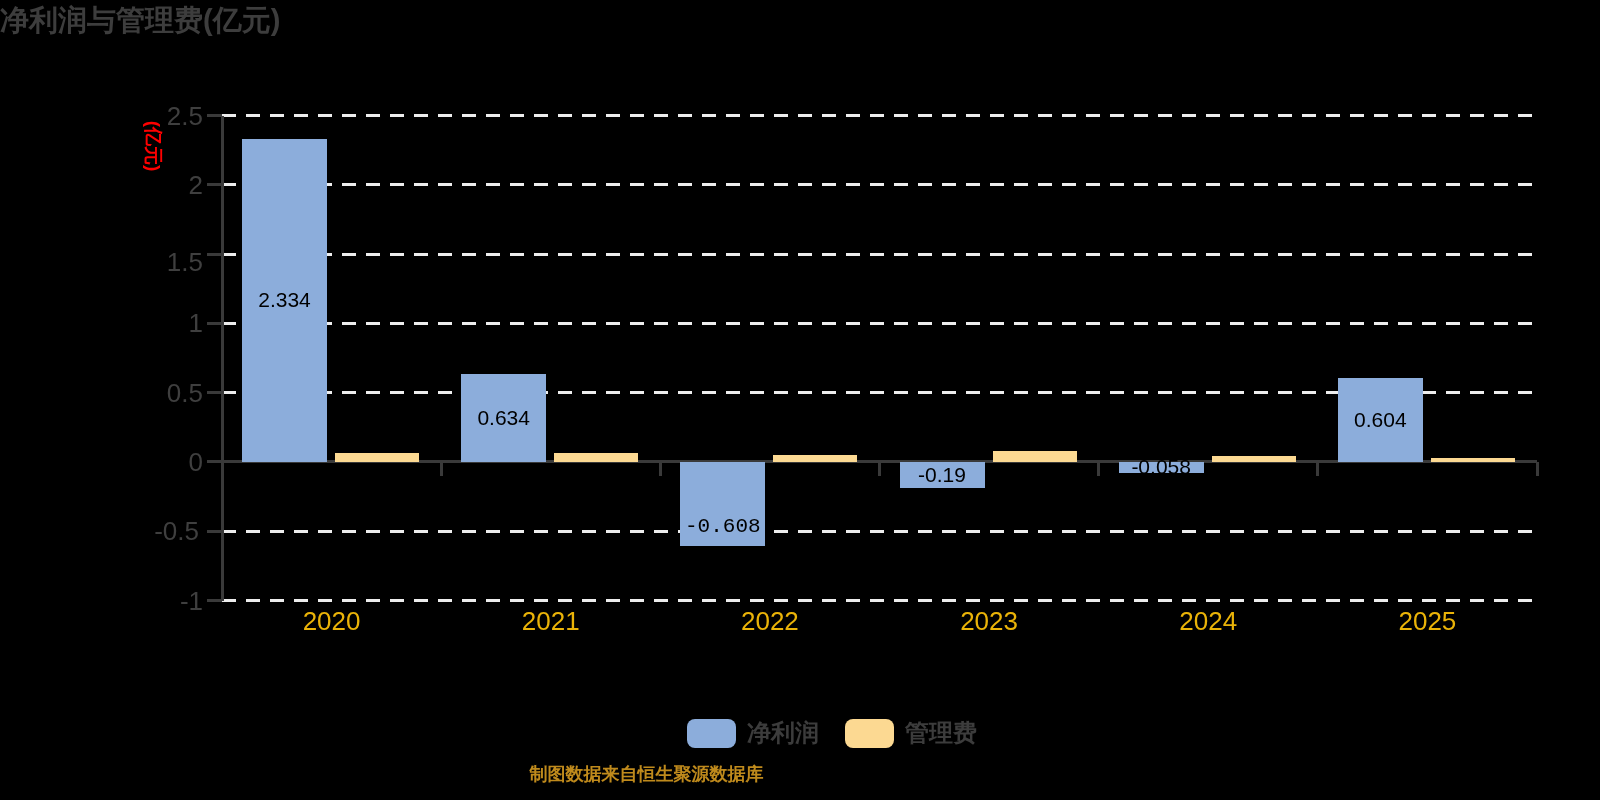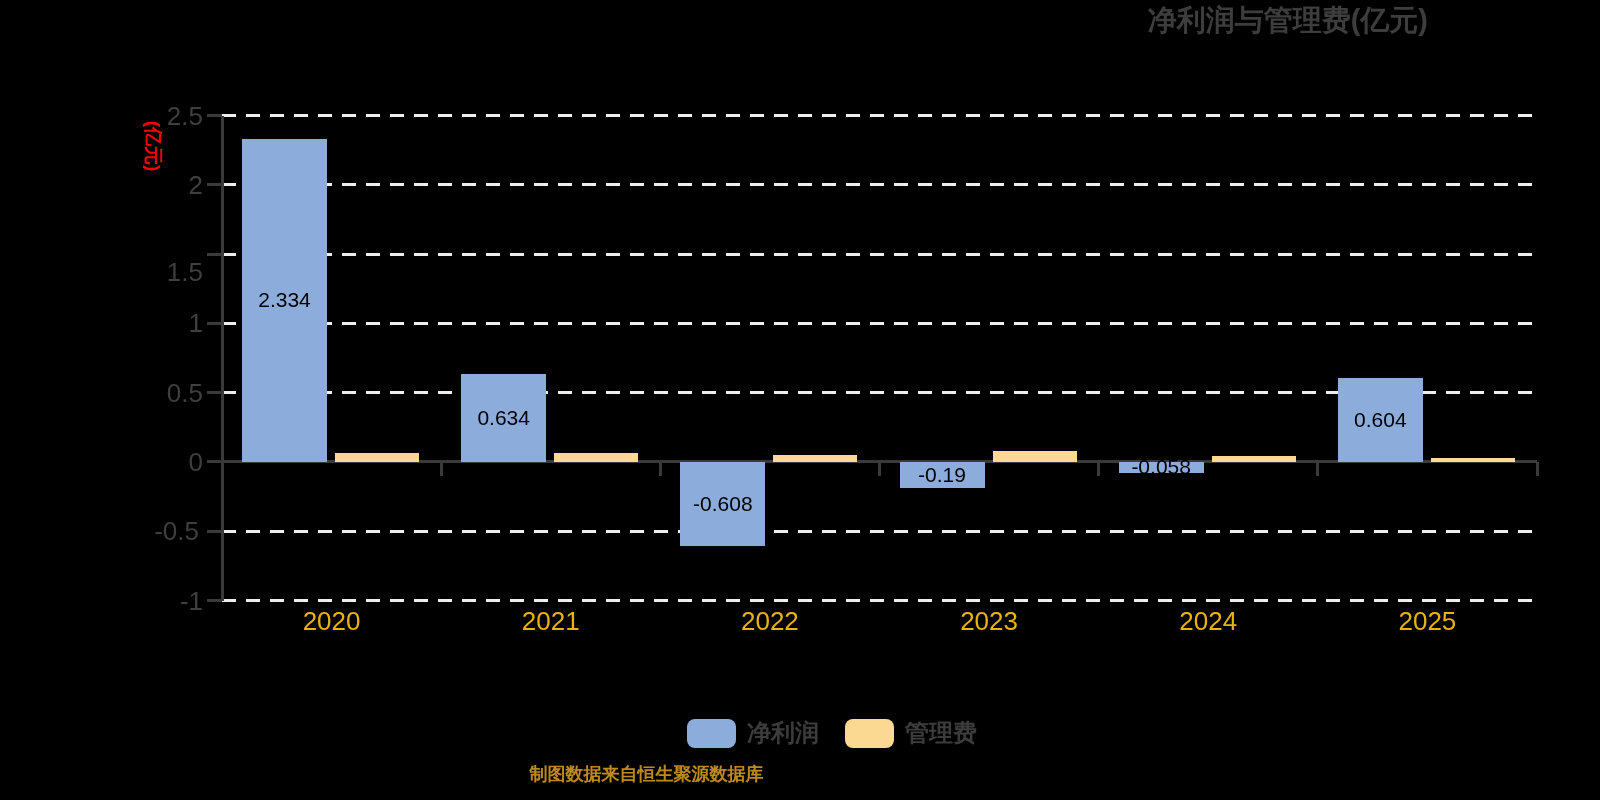--- a/index.html
+++ b/index.html
@@ -10,21 +10,21 @@
     font-family: "Liberation Sans", "DejaVu Sans", sans-serif;
   }
   #chart {
     position: relative;
     width: 1600px; height: 800px;
     background: #000000;
   }
   .title {
     position: absolute;
     top: 2px; left: 0; width: 1428px;
-    text-align: right;
+    text-align: left;
     font-size: 29px; font-weight: bold;
     color: #3d3d3d;
     line-height: 36px;
   }
   .ylabel-wrap {
     position: absolute;
     left: 153px; top: 146px;
     width: 0; height: 0;
   }
   .ylabel-wrap span {
@@ -102,21 +102,21 @@
       <div class="gridline" style="left: 222px; top: 391.143px; width: 1315px;"></div>
       <div class="gridline" style="left: 222px; top: 529.714px; width: 1315px;"></div>
       <div class="gridline" style="left: 222px; top: 599px; width: 1315px;"></div>
       <div class="axis-line" style="left: 220.5px; top: 115.5px; width: 3px; height: 485px;"></div>
       <div class="axis-line" style="left: 220.5px; top: 460.429px; width: 1316.5px; height: 3px;"></div>
       <div class="tick" style="left: 207px; top: 114px; width: 15px; height: 3px;"></div>
       <div class="ytick-label" style="left: 128px; top: 99.5px;">2.5</div>
       <div class="tick" style="left: 207px; top: 183.286px; width: 15px; height: 3px;"></div>
       <div class="ytick-label" style="left: 128px; top: 168.786px;">2</div>
       <div class="tick" style="left: 207px; top: 252.571px; width: 15px; height: 3px;"></div>
-      <div class="ytick-label" style="left: 128px; top: 256px;">1.5</div>
+      <div class="ytick-label" style="left: 128px; top: 246px;">1.5</div>
       <div class="tick" style="left: 207px; top: 321.857px; width: 15px; height: 3px;"></div>
       <div class="ytick-label" style="left: 128px; top: 307.357px;">1</div>
       <div class="tick" style="left: 207px; top: 391.143px; width: 15px; height: 3px;"></div>
       <div class="ytick-label" style="left: 128px; top: 376.643px;">0.5</div>
       <div class="tick" style="left: 207px; top: 460.429px; width: 15px; height: 3px;"></div>
       <div class="ytick-label" style="left: 128px; top: 445.929px;">0</div>
       <div class="tick" style="left: 207px; top: 529.714px; width: 15px; height: 3px;"></div>
       <div class="ytick-label" style="left: 124px; top: 515.214px;">-0.5</div>
       <div class="tick" style="left: 207px; top: 599px; width: 15px; height: 3px;"></div>
       <div class="ytick-label" style="left: 128px; top: 584.5px;">-1</div>
@@ -130,21 +130,21 @@
       <div class="xtick-label" style="left: 441.167px; top: 605px; width: 219.167px;">2021</div>
       <div class="xtick-label" style="left: 660.333px; top: 605px; width: 219.167px;">2022</div>
       <div class="xtick-label" style="left: 879.5px; top: 605px; width: 219.167px;">2023</div>
       <div class="xtick-label" style="left: 1098.67px; top: 605px; width: 219.167px;">2024</div>
       <div class="xtick-label" style="left: 1317.83px; top: 605px; width: 219.167px;">2025</div>
       <div class="bar" style="left: 242px; top: 138.503px; width: 85px; height: 323.426px; background: rgb(140, 173, 219);"></div>
       <div class="bar-label" style="left: 232px; top: 284.216px; width: 105px;">2.334</div>
       <div class="bar" style="left: 461.167px; top: 374.074px; width: 85px; height: 87.8543px; background: rgb(140, 173, 219);"></div>
       <div class="bar-label" style="left: 451.167px; top: 402.001px; width: 105px;">0.634</div>
       <div class="bar" style="left: 680.333px; top: 461.929px; width: 85px; height: 84.2514px; background: rgb(140, 173, 219);"></div>
-      <div class="bar-label" style="left: 670.333px; top: 488px; width: 105px;">-0.608</div>
+      <div class="bar-label" style="left: 670.333px; top: 511px; width: 105px; font-family: Liberation Mono, monospace;">-0.608</div>
       <div class="bar" style="left: 899.5px; top: 461.929px; width: 85px; height: 26.3286px; background: rgb(140, 173, 219);"></div>
       <div class="bar-label" style="left: 889.5px; top: 459.093px; width: 105px;">-0.19</div>
       <div class="bar" style="left: 1118.67px; top: 461.929px; width: 85px; height: 10.8086px; background: rgb(140, 173, 219);"></div>
       <div class="bar-label" style="left: 1108.67px; top: 451.333px; width: 105px;">-0.058</div>
       <div class="bar" style="left: 1337.83px; top: 378.231px; width: 85px; height: 83.6971px; background: rgb(140, 173, 219);"></div>
       <div class="bar-label" style="left: 1327.83px; top: 404.08px; width: 105px;">0.604</div>
       <div class="bar" style="left: 335px; top: 452.921px; width: 84px; height: 9.00714px; background: rgb(252, 217, 146);"></div>
       <div class="bar" style="left: 554.167px; top: 453.06px; width: 84px; height: 8.86857px; background: rgb(252, 217, 146);"></div>
       <div class="bar" style="left: 773.333px; top: 455px; width: 84px; height: 6.92857px; background: rgb(252, 217, 146);"></div>
       <div class="bar" style="left: 992.5px; top: 451.397px; width: 84px; height: 10.5314px; background: rgb(252, 217, 146);"></div>

